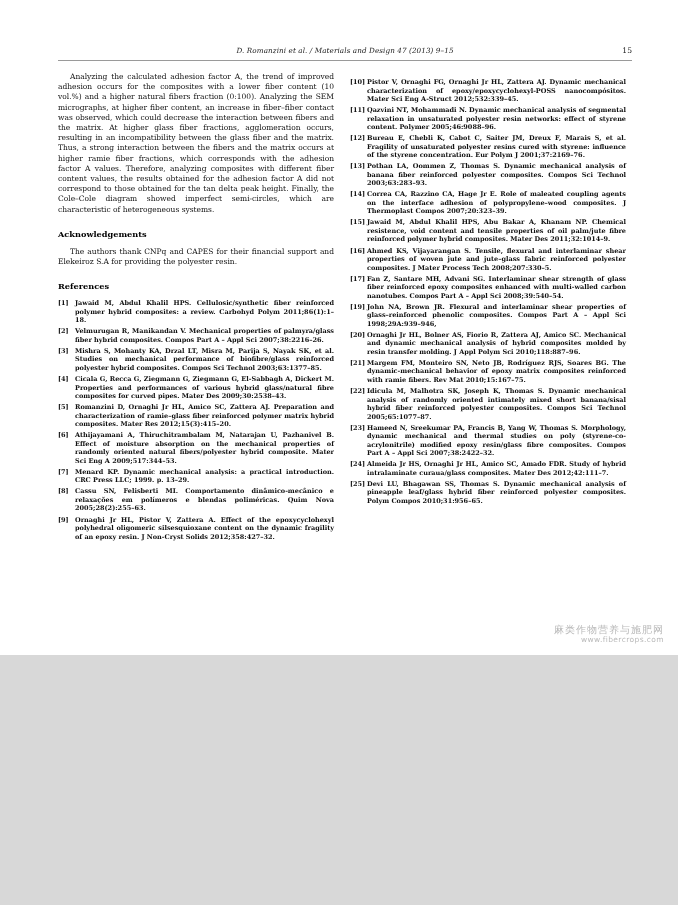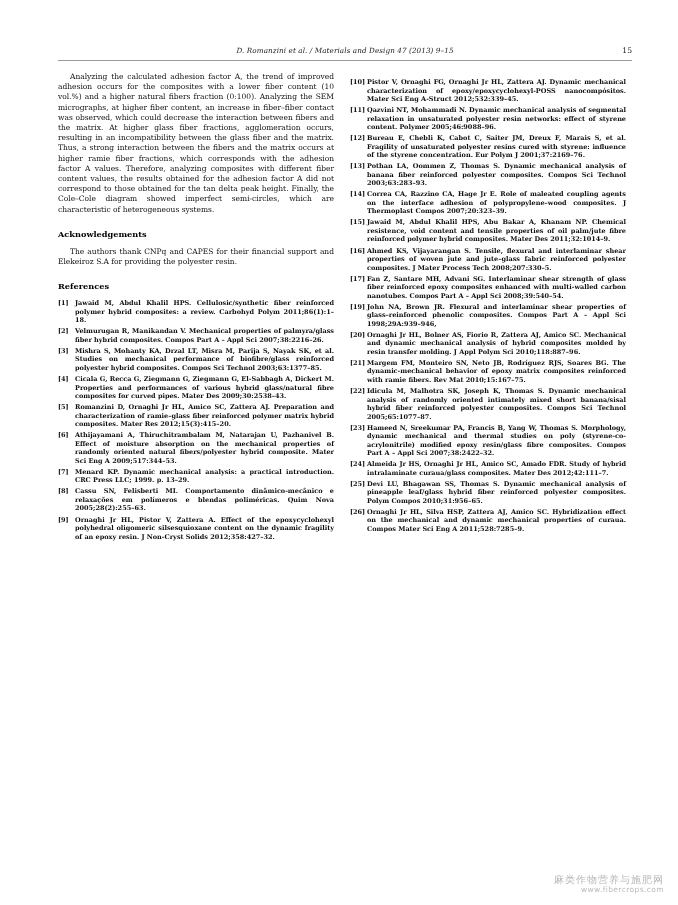--- a/index.html
+++ b/index.html
@@ -6,21 +6,21 @@
     margin: 0;
     padding: 0;
     background: #d8d8d8;
   }
   body {
     font-family: "DejaVu Serif", serif;
   }
   .page {
     position: relative;
     width: 678px;
-    height: 905px;
+    height: 655px;
     background: #ffffff;
     overflow: hidden;
   }
   .header {
     position: absolute;
     top: 46px;
     left: 58px;
     right: 46px;
     display: flex;
     align-items: baseline;
@@ -166,21 +166,20 @@
         <li><span class="num">[15]</span><span>Jawaid M, Abdul Khalil HPS, Abu Bakar A, Khanam NP. Chemical resistence, void content and tensile properties of oil palm/jute fibre reinforced polymer hybrid composites. Mater Des 2011;32:1014–9.</span></li>
         <li><span class="num">[16]</span><span>Ahmed KS, Vijayarangan S. Tensile, flexural and interlaminar shear properties of woven jute and jute–glass fabric reinforced polyester composites. J Mater Process Tech 2008;207:330–5.</span></li>
         <li><span class="num">[17]</span><span>Fan Z, Santare MH, Advani SG. Interlaminar shear strength of glass fiber reinforced epoxy composites enhanced with multi-walled carbon nanotubes. Compos Part A – Appl Sci 2008;39:540–54.</span></li>
         <li><span class="num">[19]</span><span>John NA, Brown JR. Flexural and interlaminar shear properties of glass–reinforced phenolic composites. Compos Part A – Appl Sci 1998;29A:939–946,</span></li>
         <li><span class="num">[20]</span><span>Ornaghi Jr HL, Bolner AS, Fiorio R, Zattera AJ, Amico SC. Mechanical and dynamic mechanical analysis of hybrid composites molded by resin transfer molding. J Appl Polym Sci 2010;118:887–96.</span></li>
         <li><span class="num">[21]</span><span>Margem FM, Monteiro SN, Neto JB, Rodríguez RJS, Soares BG. The dynamic-mechanical behavior of epoxy matrix composites reinforced with ramie fibers. Rev Mat 2010;15:167–75.</span></li>
         <li><span class="num">[22]</span><span>Idicula M, Malhotra SK, Joseph K, Thomas S. Dynamic mechanical analysis of randomly oriented intimately mixed short banana/sisal hybrid fiber reinforced polyester composites. Compos Sci Technol 2005;65:1077–87.</span></li>
         <li><span class="num">[23]</span><span>Hameed N, Sreekumar PA, Francis B, Yang W, Thomas S. Morphology, dynamic mechanical and thermal studies on poly (styrene-co-acrylonitrile) modified epoxy resin/glass fibre composites. Compos Part A – Appl Sci 2007;38:2422–32.</span></li>
         <li><span class="num">[24]</span><span>Almeida Jr HS, Ornaghi Jr HL, Amico SC, Amado FDR. Study of hybrid intralaminate curaua/glass composites. Mater Des 2012;42:111–7.</span></li>
         <li><span class="num">[25]</span><span>Devi LU, Bhagawan SS, Thomas S. Dynamic mechanical analysis of pineapple leaf/glass hybrid fiber reinforced polyester composites. Polym Compos 2010;31:956–65.</span></li>
-        <li><span class="num">[26]</span><span>Ornaghi Jr HL, Silva HSP, Zattera AJ, Amico SC. Hybridization effect on the mechanical and dynamic mechanical properties of curaua. Compos Mater Sci Eng A 2011;528:7285–9.</span></li>
       </ol>
     </div>
 
   </div>
 
   <div class="watermark">
     <div class="cn">麻类作物营养与施肥网</div>
     <div class="url">www.fibercrops.com</div>
   </div>
 

